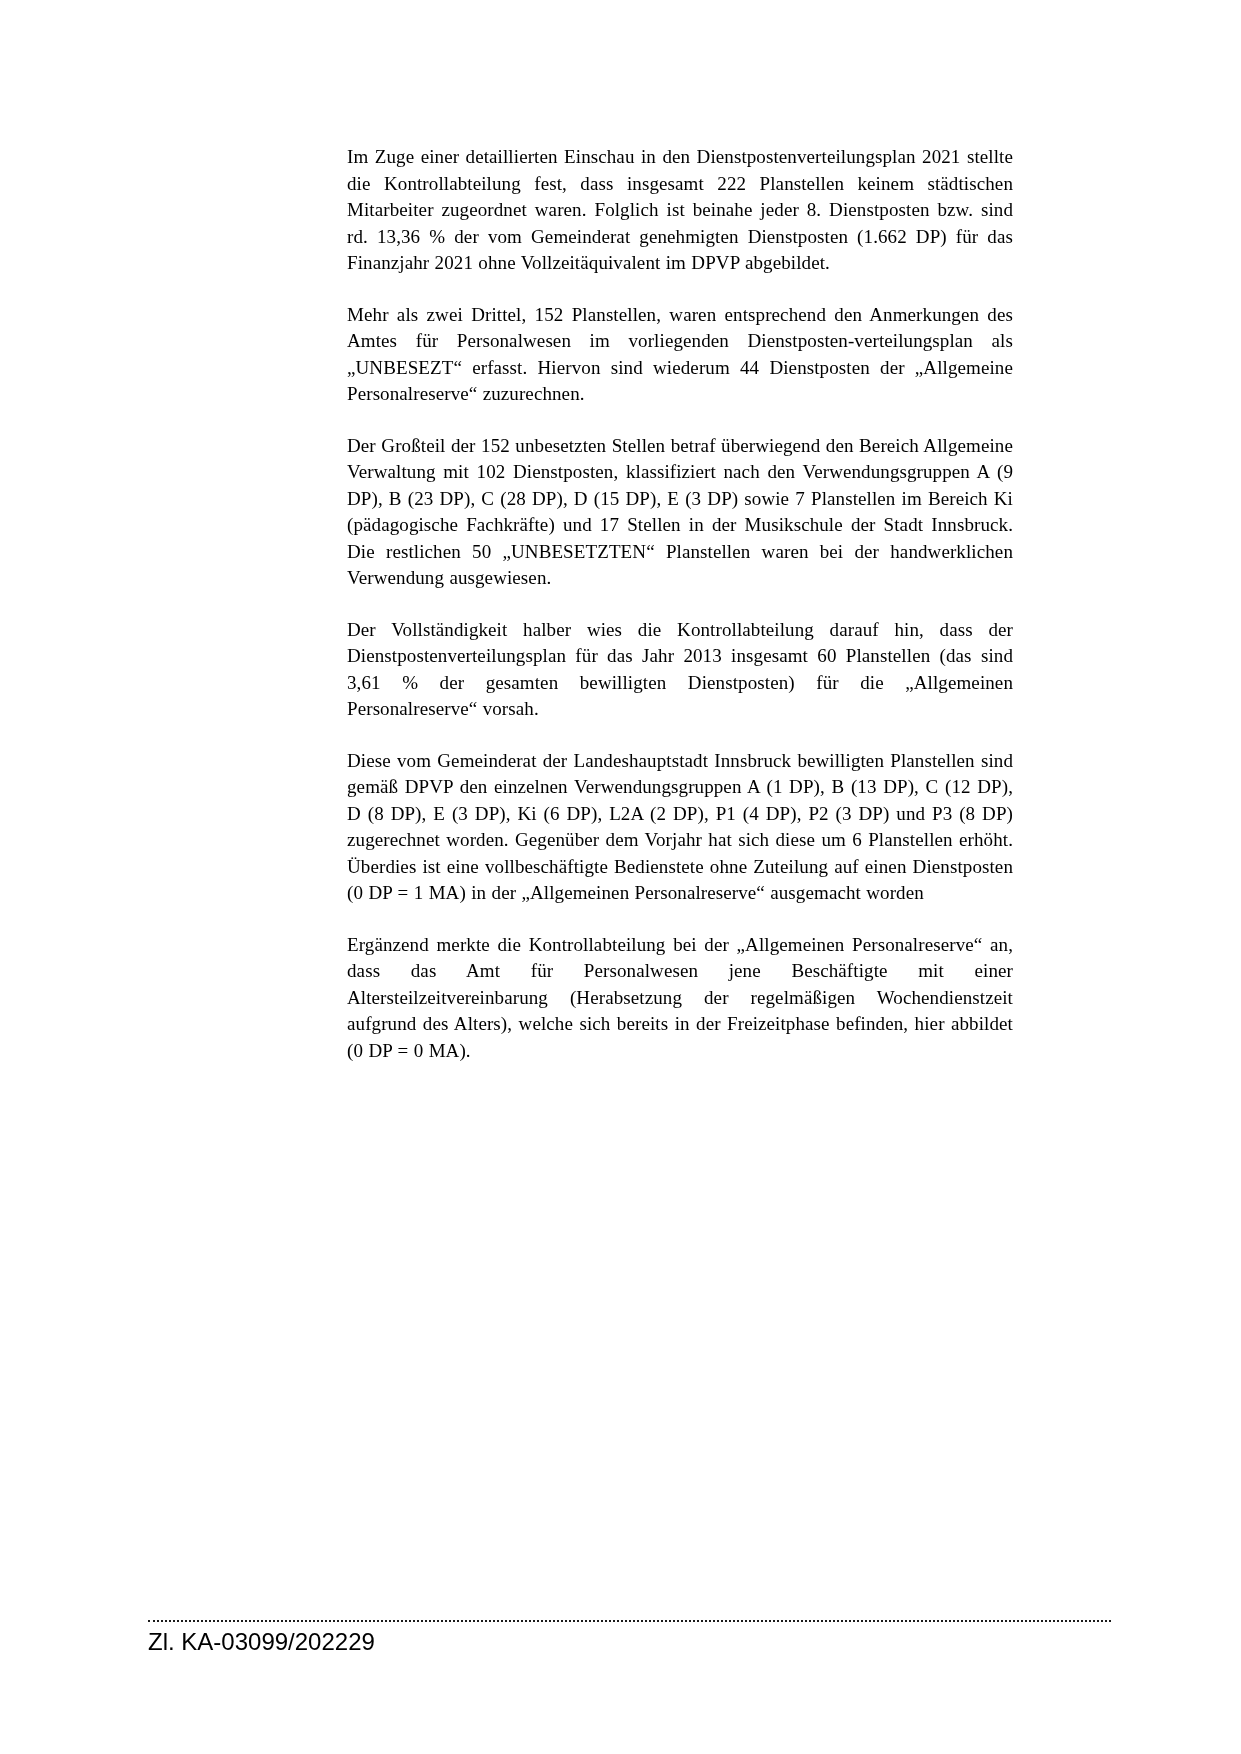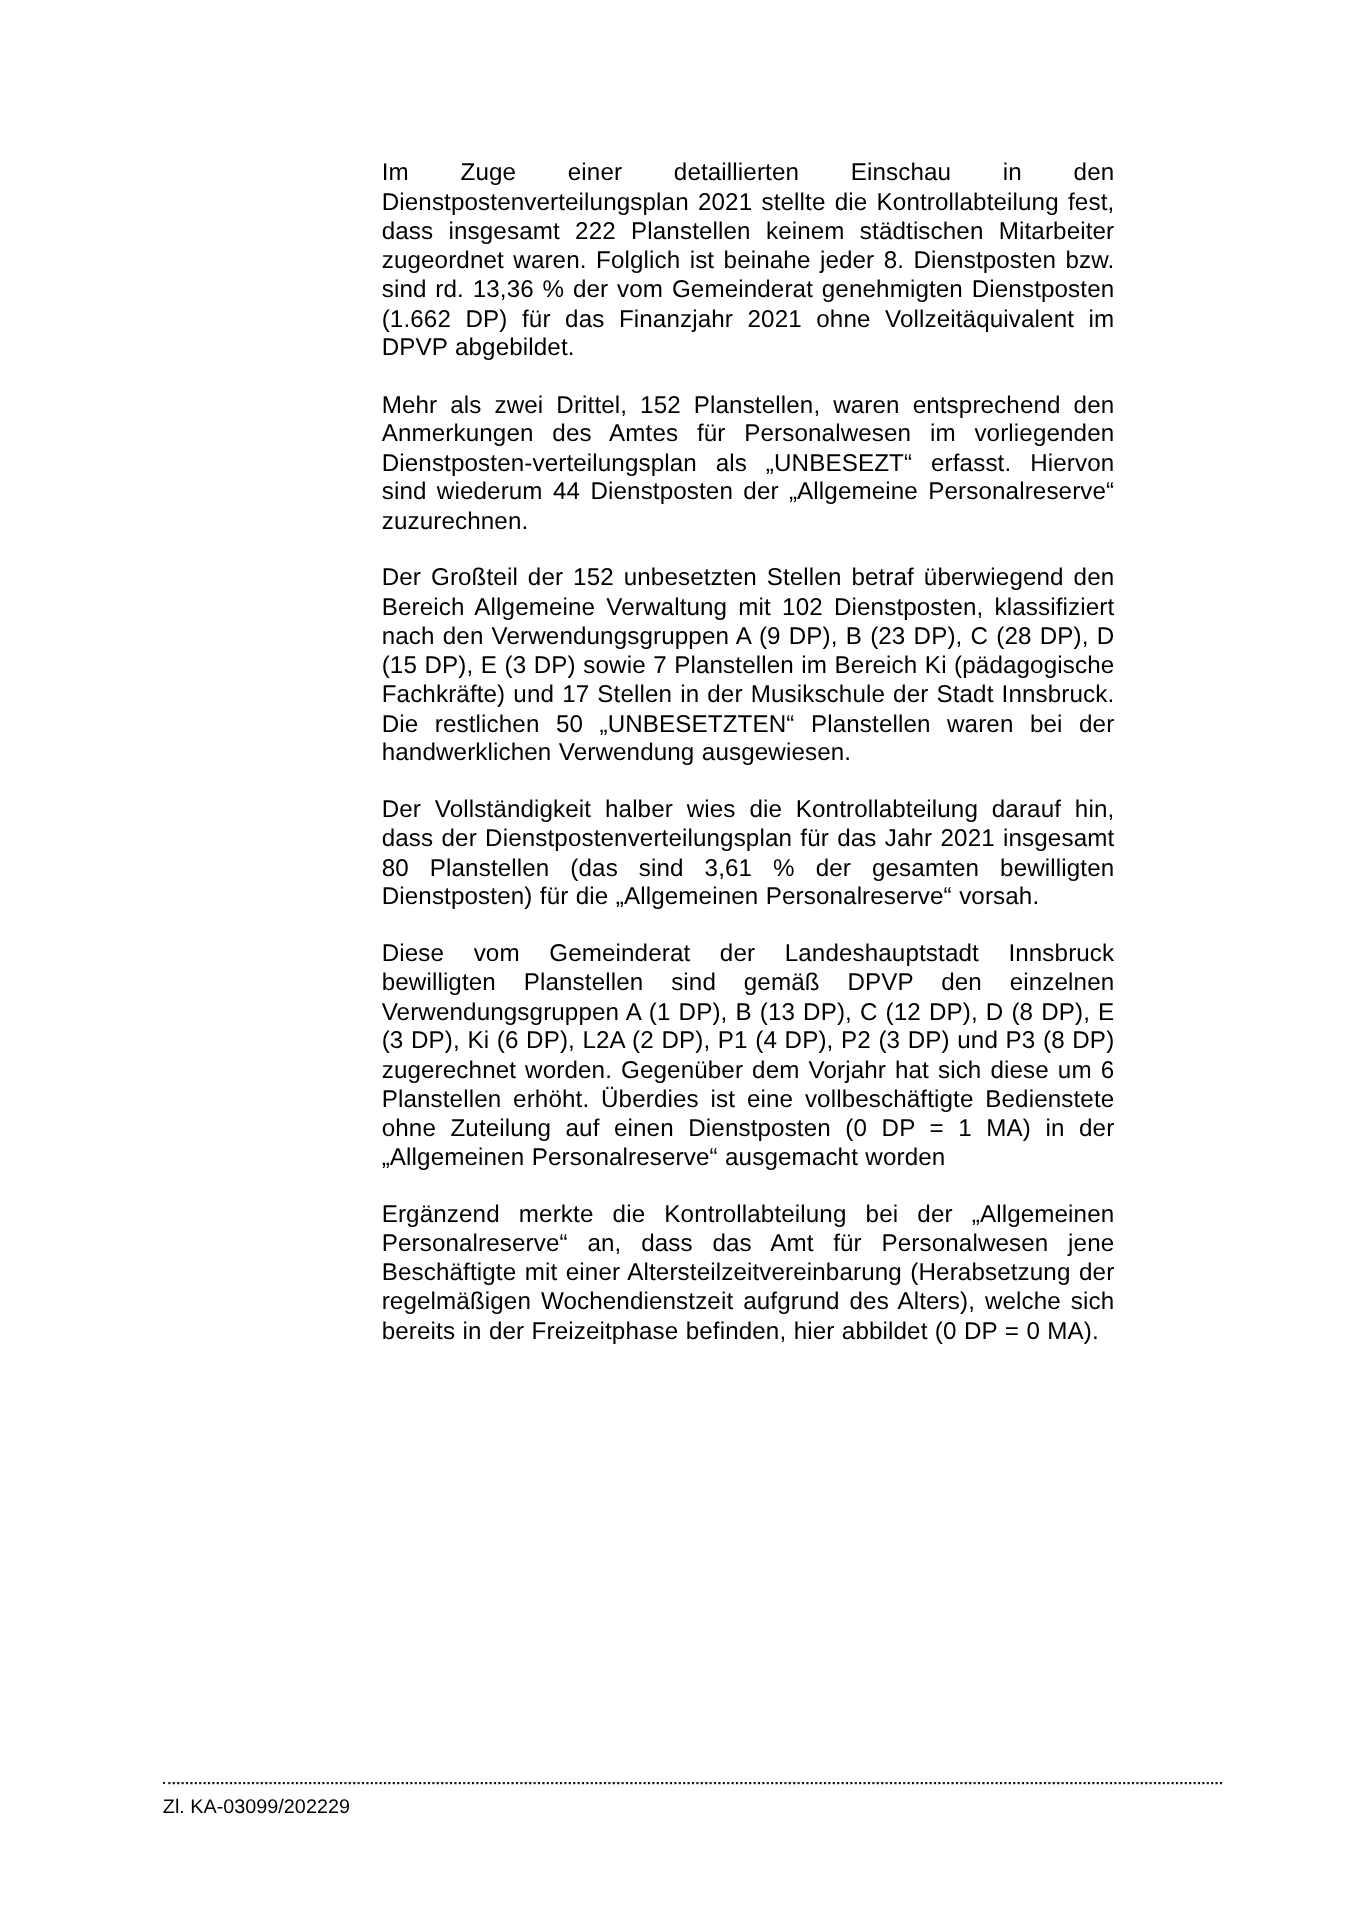--- a/index.html
+++ b/index.html
@@ -17,43 +17,44 @@
     overflow: hidden;
   }
   .content {
     position: absolute;
     left: 347px;
     top: 144px;
     width: 666px;
   }
   .content p {
     margin: 0 0 25px 0;
-    font-size: 22px;
+    font-size: 19px;
     line-height: 26.5px;
     text-align: justify;
     letter-spacing: 0.1px;
     word-spacing: 0.5px;
     hyphens: none;
+    font-family: Liberation Serif, serif;
   }
   .footer-divider {
     position: absolute;
     left: 148px;
     width: 963px;
     top: 1620px;
     height: 0;
     border-top: 2px dotted #1a1a1a;
   }
   .footer {
     position: absolute;
     left: 148px;
     width: 963px;
     top: 1631px;
     display: flex;
     align-items: flex-end;
-    font-size: 18px;
+    font-size: 24px;
     line-height: 22px;
   }
   .footer .ref {
     flex: 0 0 auto;
   }
   .footer .title {
     flex: 1 1 auto;
     text-align: center;
   }
   .footer .pageno {
@@ -63,21 +64,21 @@
 </style>
 </head>
 <body>
 
 <div class="page">
 
   <div class="content">
     <p>Im Zuge einer detaillierten Einschau in den Dienstpostenverteilungsplan 2021 stellte die Kontrollabteilung fest, dass insgesamt 222 Planstellen keinem städtischen Mitarbeiter zugeordnet waren. Folglich ist beinahe jeder 8. Dienstposten bzw. sind rd. 13,36 % der vom Gemeinderat genehmigten Dienstposten (1.662 DP) für das Finanzjahr 2021 ohne Vollzeitäquivalent im DPVP abgebildet.</p>
     <p>Mehr als zwei Drittel, 152 Planstellen, waren entsprechend den Anmerkungen des Amtes für Personalwesen im vorliegenden Dienstposten-verteilungsplan als „UNBESEZT“ erfasst. Hiervon sind wiederum 44 Dienstposten der „Allgemeine Personalreserve“ zuzurechnen.</p>
     <p>Der Großteil der 152 unbesetzten Stellen betraf überwiegend den Bereich Allgemeine Verwaltung mit 102 Dienstposten, klassifiziert nach den Verwendungsgruppen A (9 DP), B (23 DP), C (28 DP), D (15 DP), E (3 DP) sowie 7 Planstellen im Bereich Ki (pädagogische Fachkräfte) und 17 Stellen in der Musikschule der Stadt Innsbruck. Die restlichen 50 „UNBESETZTEN“ Planstellen waren bei der handwerklichen Verwendung ausgewiesen.</p>
-    <p>Der Vollständigkeit halber wies die Kontrollabteilung darauf hin, dass der Dienstpostenverteilungsplan für das Jahr 2021 insgesamt 80 Planstellen (das sind 3,61 % der gesamten bewilligten Dienstposten) für die „Allgemeinen Personalreserve“ vorsah.</p>
+    <p>Der Vollständigkeit halber wies die Kontrollabteilung darauf hin, dass der Dienstpostenverteilungsplan für das Jahr 2013 insgesamt 60 Planstellen (das sind 3,61 % der gesamten bewilligten Dienstposten) für die „Allgemeinen Personalreserve“ vorsah.</p>
     <p>Diese vom Gemeinderat der Landeshauptstadt Innsbruck bewilligten Planstellen sind gemäß DPVP den einzelnen Verwendungsgruppen A (1 DP), B (13 DP), C (12 DP), D (8 DP), E (3 DP), Ki (6 DP), L2A (2 DP), P1 (4 DP), P2 (3 DP) und P3 (8 DP) zugerechnet worden. Gegenüber dem Vorjahr hat sich diese um 6 Planstellen erhöht. Überdies ist eine vollbeschäftigte Bedienstete ohne Zuteilung auf einen Dienstposten (0 DP = 1 MA) in der „Allgemeinen Personalreserve“ ausgemacht worden</p>
     <p>Ergänzend merkte die Kontrollabteilung bei der „Allgemeinen Personalreserve“ an, dass das Amt für Personalwesen jene Beschäftigte mit einer Altersteilzeitvereinbarung (Herabsetzung der regelmäßigen Wochendienstzeit aufgrund des Alters), welche sich bereits in der Freizeitphase befinden, hier abbildet (0 DP = 0 MA).</p>
   </div>
 
   <div class="footer-divider"></div>
 
   <div class="footer">
     <span class="ref">Zl. KA-03099/2022</span>
     <span class="pageno">29</span>
   </div>

